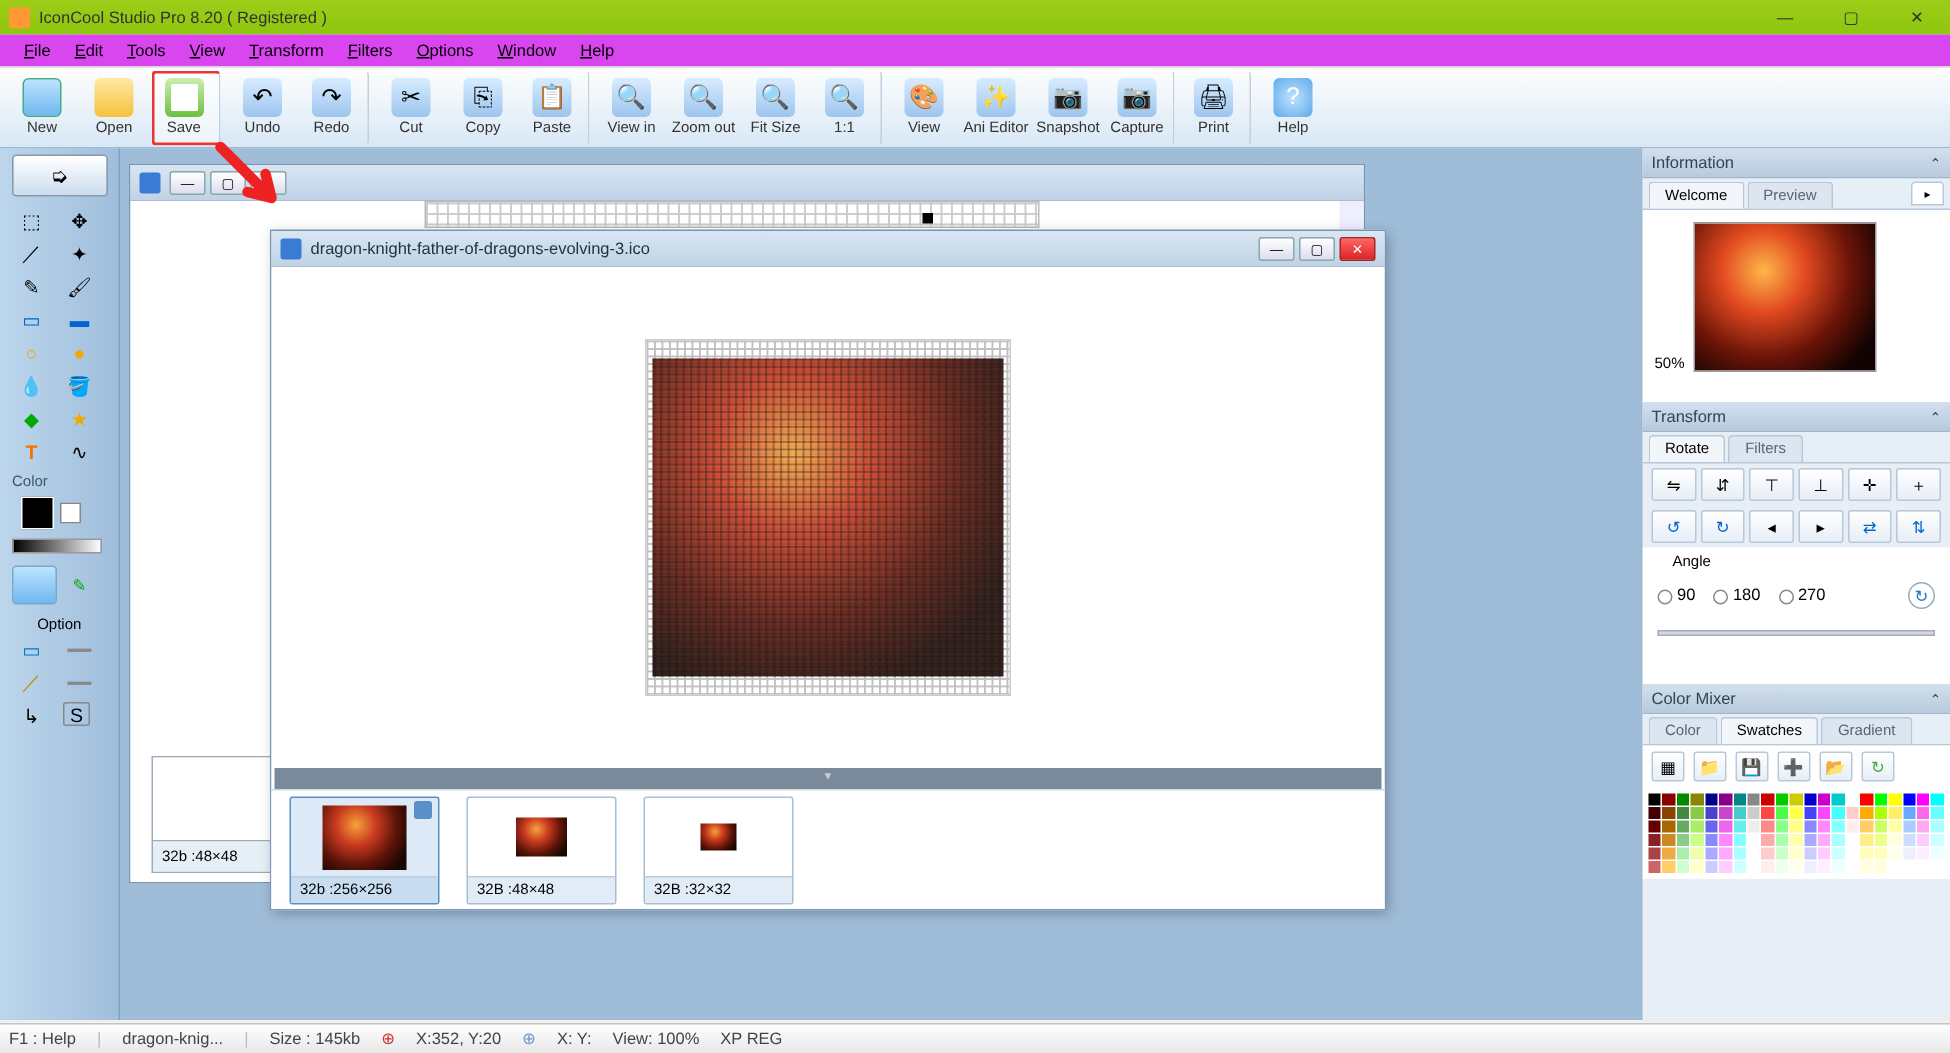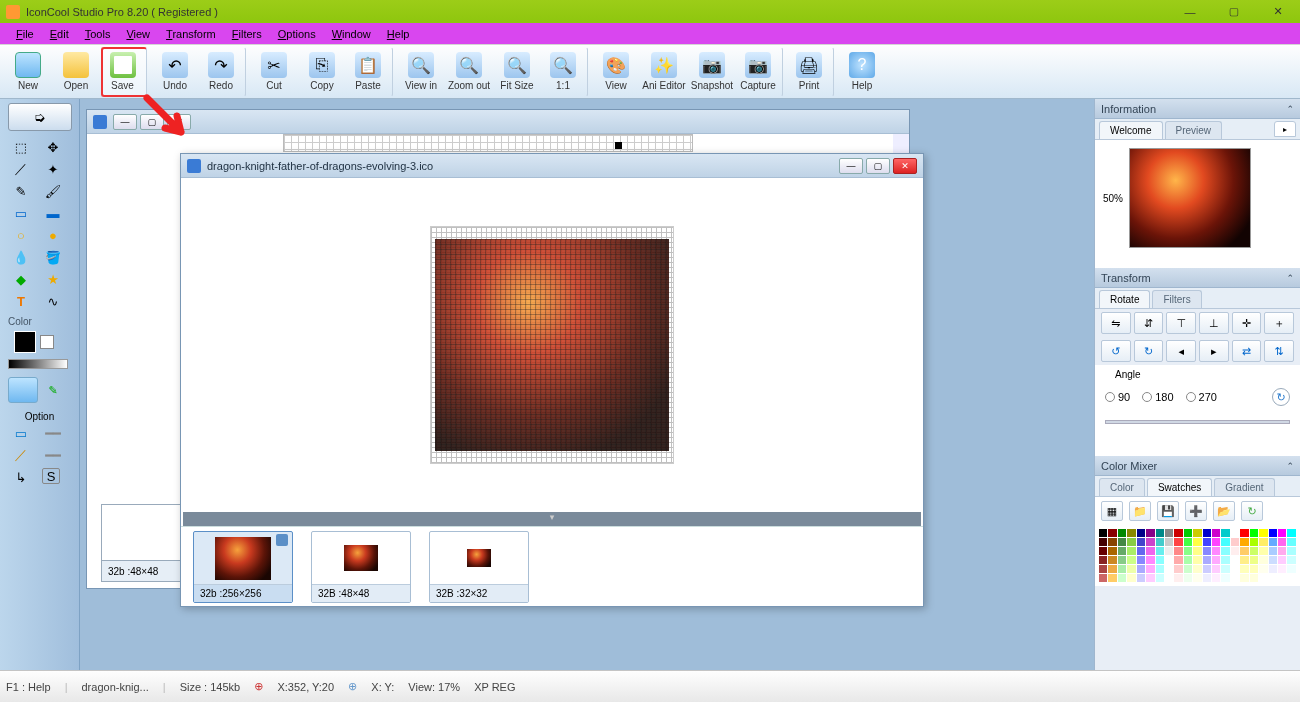--- a/index.html
+++ b/index.html
@@ -60,39 +60,39 @@
 .th.active .tv::after{content:"";position:absolute;right:4px;top:2px;width:12px;height:12px;background:#5b8fc7;border-radius:2px}
 .th .tc{height:18px;background:#e2ecf6;border-top:1px solid #bcd;display:flex;align-items:center;padding-left:6px;font-size:10px}
 .th.active .tc{background:#c9ddf1}
 .rightpanel{width:206px;background:#e8eef6;border-left:1px solid #9fb6ce;display:flex;flex-direction:column;overflow:hidden}
 .phdr{height:20px;background:linear-gradient(#d3e0ee,#b7cade);border-bottom:1px solid #9fb6ce;display:flex;align-items:center;padding:0 6px;color:#345;font-size:11px}
 .phdr .coll{margin-left:auto;font-size:9px}
 .tabs{height:21px;background:#e6eef6;display:flex;border-bottom:1px solid #b8c8da;padding-left:4px;align-items:flex-end}
 .tabs span{padding:3px 10px;border:1px solid #b8c8da;border-bottom:none;background:#f2f6fa;margin-right:2px;font-size:10px;border-radius:3px 3px 0 0}
 .tabs span.off{background:#dde6f0;color:#567}
 .tabs .arrow{margin-left:auto;width:18px;height:16px;background:#fff;border:1px solid #b8c8da;display:flex;align-items:center;justify-content:center;font-size:8px;margin-right:4px;margin-bottom:2px}
-.preview{padding:8px;background:#fff;display:flex;align-items:center}
+.preview{padding:8px;background:#fff;display:flex;align-items:flex-end}
 .preview .pct{font-size:10px;margin-right:6px}
 .preview .pimg{width:122px;height:100px;background:radial-gradient(circle at 38% 32%,#ffb64a,#e24a20 28%,#6b1408 58%,#120302 85%);border:1px solid #999}
 .trow{display:flex;gap:3px;padding:3px 6px}
 .trow div{flex:1;height:22px;background:linear-gradient(#fff,#e6eef6);border:1px solid #b8c8da;border-radius:2px;display:flex;align-items:center;justify-content:center;font-size:11px}
 .angle{padding:4px 20px;font-size:10px;background:#fff}
 .radios{display:flex;gap:12px;padding:4px 10px 8px;background:#fff;align-items:center}
-.radios label{display:flex;align-items:center;gap:3px;font-size:10px}
+.radios label{display:flex;align-items:flex-end;gap:3px;font-size:10px}
 .rcirc{width:10px;height:10px;border:1px solid #888;border-radius:50%}
 .refresh{width:18px;height:18px;border:1px solid #9ab;border-radius:50%;margin-left:auto;display:flex;align-items:center;justify-content:center;color:#27c;font-size:11px}
 .slider{height:18px;background:#fff;padding:0 10px}
 .slider .tr{height:4px;background:#d0d8e4;margin-top:6px;border:1px solid #aab}
 .cmx{background:#fff}
 .swg{padding:4px;display:flex;flex-direction:column;gap:1px}
 .swrow{display:flex;gap:1px}
 .swrow i{width:9px;height:8px;display:block}
 .btnrow{display:flex;gap:6px;padding:4px 6px;background:#fff}
 .btnrow div{width:22px;height:20px;background:linear-gradient(#fff,#e6eef6);border:1px solid #b8c8da;border-radius:2px;display:flex;align-items:center;justify-content:center;font-size:11px}
-.statusbar{position:absolute;bottom:0;left:0;right:0;height:32px;background:linear-gradient(#fefefe,#e8e8e8);border-top:1px solid #c4c4c4;display:flex;align-items:center;padding:0 6px;gap:14px;font-size:10px;color:#444}
+.statusbar{position:absolute;bottom:0;left:0;right:0;height:20px;background:linear-gradient(#fefefe,#e8e8e8);border-top:1px solid #c4c4c4;display:flex;align-items:center;padding:0 6px;gap:14px;font-size:10px;color:#444}
 .statusbar .sep{color:#bbb}
 .arrow-annot{position:absolute;left:143px;top:94px;width:50px;height:50px;pointer-events:none;z-index:50}
 .ic-new{background:linear-gradient(#bde4ff,#6fb8f0);border:1px solid #4a8}
 .ic-open{background:linear-gradient(#ffe9a3,#f4c23c)}
 .ic-save{background:linear-gradient(#c8f0b0,#6ec040);position:relative}
 .ic-save::after{content:"";position:absolute;inset:4px;background:#fff;border-radius:1px}
 .ic-gen{background:linear-gradient(#d8ecff,#9cc5ee)}
 .ic-help{background:radial-gradient(#bfe3ff,#5fa9e8);border-radius:50%;color:#fff}
 </style>
 </head>
@@ -531,15 +531,15 @@
 <div class="statusbar">
   <span>F1 : Help</span>
     <span class="sep">|</span>
   <span>dragon-knig...</span>
     <span class="sep">|</span>
   <span>Size : 145kb</span>
   <span style="color:#c33">⊕</span>
   <span>X:352, Y:20</span>
   <span style="color:#69c">⊕</span>
   <span>X: Y:</span>
-  <span>View: 17%</span>
+  <span>View: 100%</span>
   <span>XP REG</span>
 </div>
 
 </body></html>

